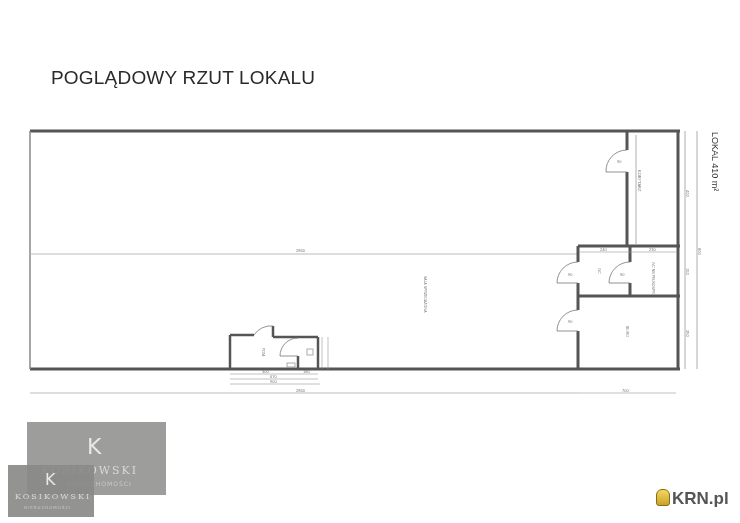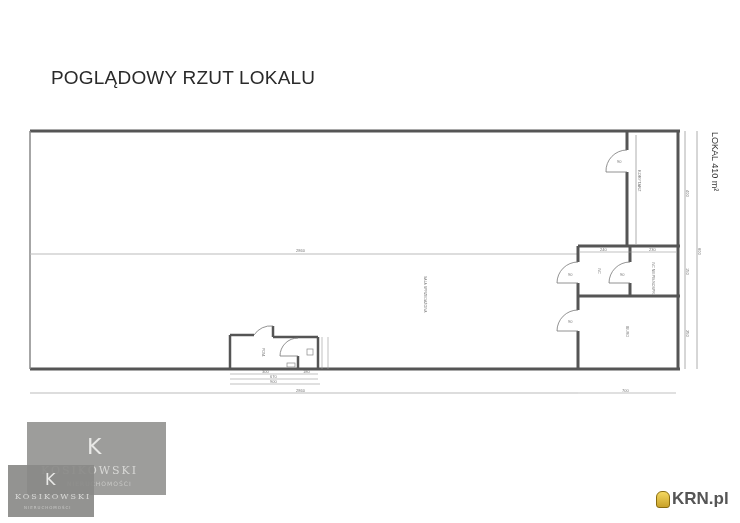--- a/index.html
+++ b/index.html
@@ -7,21 +7,21 @@
   .title { position: absolute; left: 32px; top: 67px; font-size: 19px; color: #2a2a2a; letter-spacing: 0.2px; margin-left: 19px; }
   svg.plan { position: absolute; left: 0; top: 0; }
   .dimtxt { font-family: "Liberation Sans", sans-serif; font-size: 4px; fill: #777; }
   .roomtxt { font-family: "Liberation Sans", sans-serif; font-size: 3.5px; fill: #777; }
   .lokal { font-family: "Liberation Sans", sans-serif; font-size: 9px; fill: #333; }
   .logo-big { position: absolute; left: 27px; top: 422px; width: 139px; height: 73px; background: #9d9d9b; }
   .logo-small { position: absolute; left: 8px; top: 465px; width: 86px; height: 52px; background: rgba(138,138,136,0.92); }
   .logo-k { position: absolute; color: #e8e8e6; font-family: "DejaVu Sans", sans-serif; }
   .logo-name { position: absolute; color: #d8d8d6; font-family: "DejaVu Serif", serif; letter-spacing: 2px; }
   .logo-sub { position: absolute; color: #c8c8c6; font-family: "DejaVu Sans", sans-serif; letter-spacing: 1px; }
-  .krn { position: absolute; left: 656px; top: 489px; font-size: 17px; font-weight: bold; color: #555; display: flex; align-items: center; }
+  .krn { position: absolute; left: 656px; top: 489px; font-size: 17px; font-weight: bold; color: #555; display: flex; align-items: flex-start; }
   .krn-icon { width: 12px; height: 15px; border-radius: 6px 6px 3px 3px; background: linear-gradient(#f4d860, #c9a22a); border: 1px solid #8a6d10; margin-right: 2px; }
 </style>
 </head>
 <body>
 
 <div class="title">POGLĄDOWY RZUT LOKALU</div>
 
 <svg class="plan" width="740" height="523" viewBox="0 0 740 523">
 
   <g stroke="#555" fill="none">

